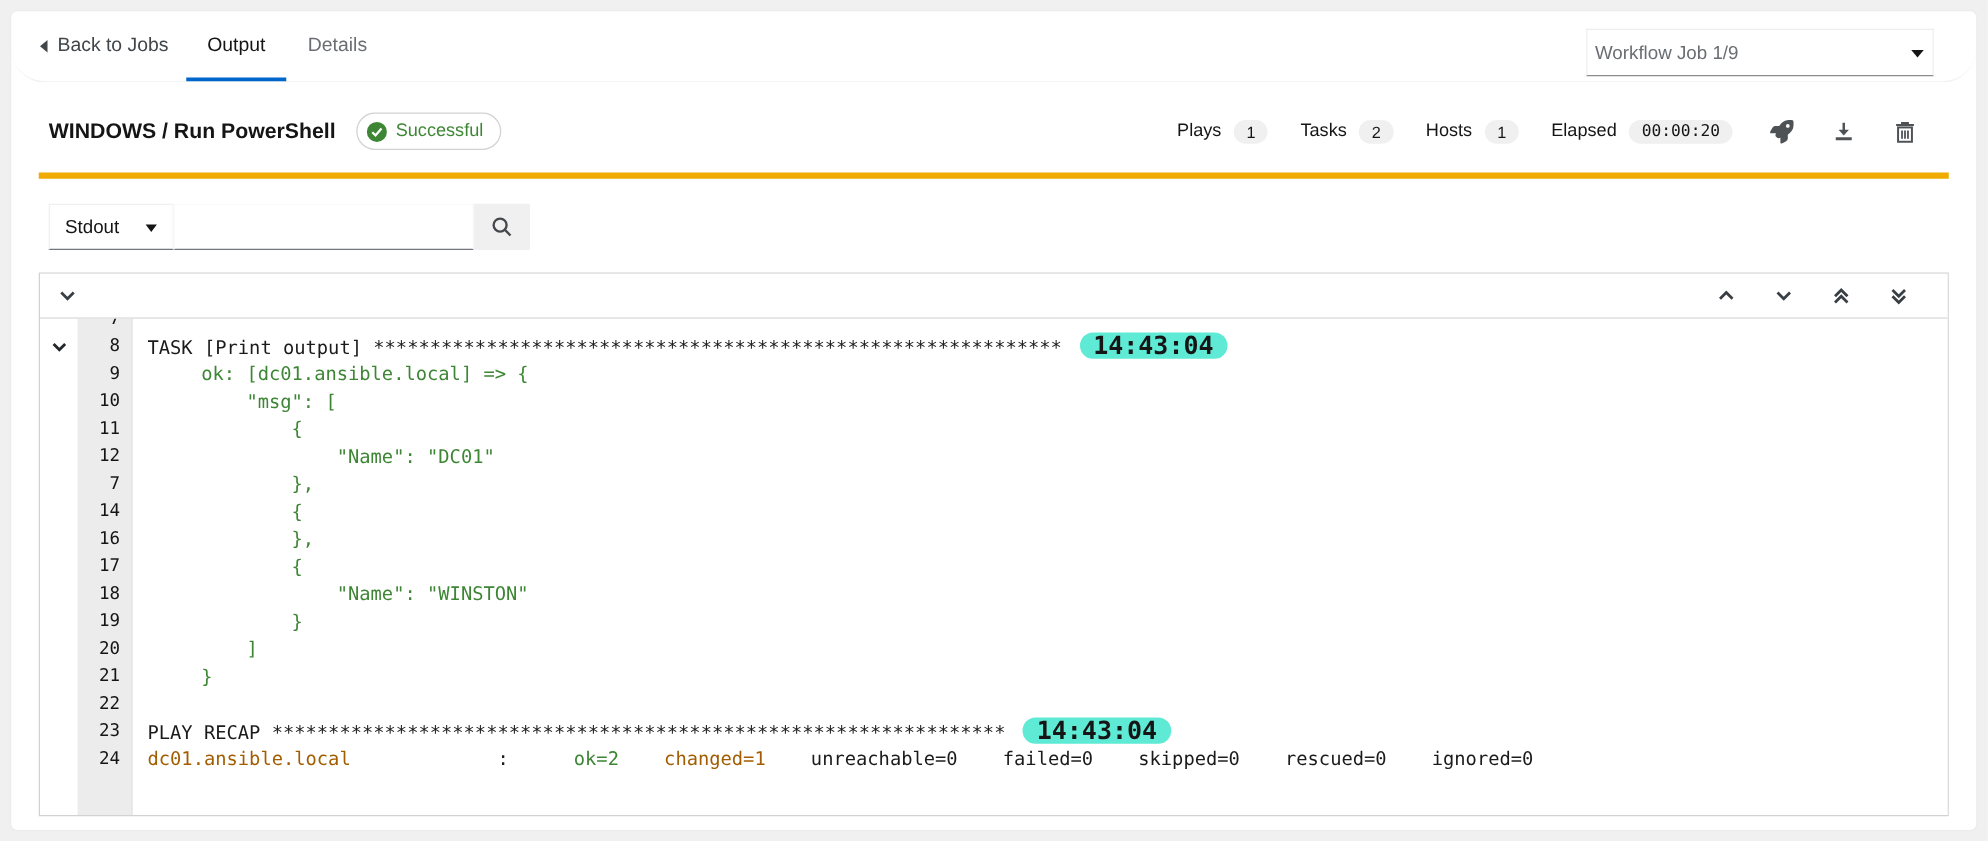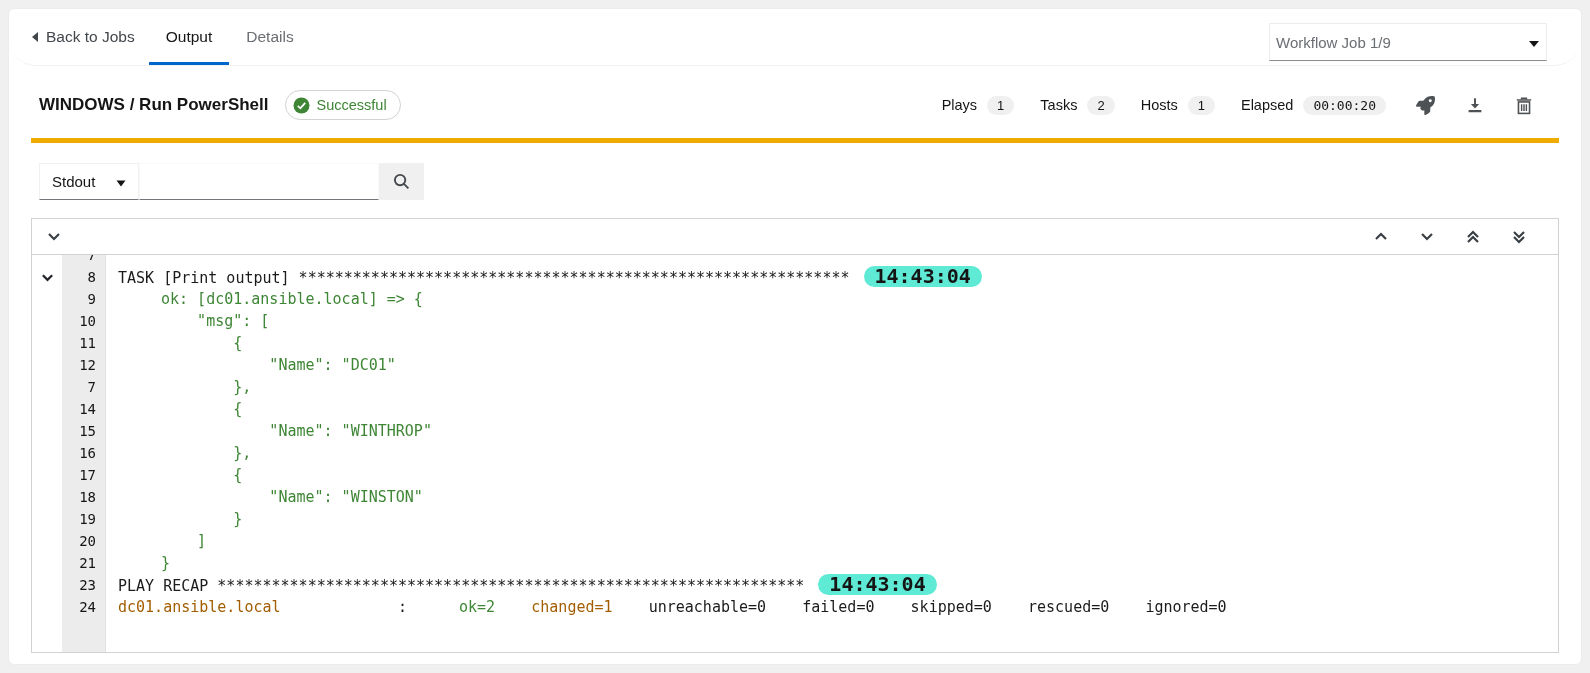--- a/index.html
+++ b/index.html
@@ -234,25 +234,20 @@
             <span class="clnum">7</span>
             <span class="cltext"><span class="seg-ok">        },</span></span>
           </div>
           <div class="crow">
             <span class="ctoggle"></span>
             <span class="clnum">14</span>
             <span class="cltext"><span class="seg-ok">        {</span></span>
           </div>
           <div class="crow">
             <span class="ctoggle"></span>
-            <span class="clnum">15</span>
-            <span class="cltext"><span class="seg-ok">            "Name": "WINTHROP"</span></span>
-          </div>
-          <div class="crow">
-            <span class="ctoggle"></span>
             <span class="clnum">16</span>
             <span class="cltext"><span class="seg-ok">        },</span></span>
           </div>
           <div class="crow">
             <span class="ctoggle"></span>
             <span class="clnum">17</span>
             <span class="cltext"><span class="seg-ok">        {</span></span>
           </div>
           <div class="crow">
             <span class="ctoggle"></span>
@@ -269,20 +264,25 @@
             <span class="clnum">20</span>
             <span class="cltext"><span class="seg-ok">    ]</span></span>
           </div>
           <div class="crow">
             <span class="ctoggle"></span>
             <span class="clnum">21</span>
             <span class="cltext"><span class="seg-ok">}</span></span>
           </div>
           <div class="crow">
             <span class="ctoggle"></span>
+            <span class="clnum">22</span>
+            <span class="cltext"></span>
+          </div>
+          <div class="crow">
+            <span class="ctoggle"></span>
             <span class="clnum">23</span>
             <span class="cltext"><span class="seg-default">PLAY RECAP *****************************************************************</span><span class="timebadge">14:43:04</span></span>
           </div>
           <div class="crow">
             <span class="ctoggle"></span>
             <span class="clnum">24</span>
             <span class="cltext"><span class="seg-changed">dc01.ansible.local             </span><span class="seg-default">: </span><span class="seg-ok">ok=2</span><span class="seg-default">    </span><span class="seg-changed">changed=1</span><span class="seg-default">    unreachable=0    failed=0    skipped=0    rescued=0    ignored=0</span></span>
           </div>
         </div>
     </div>

